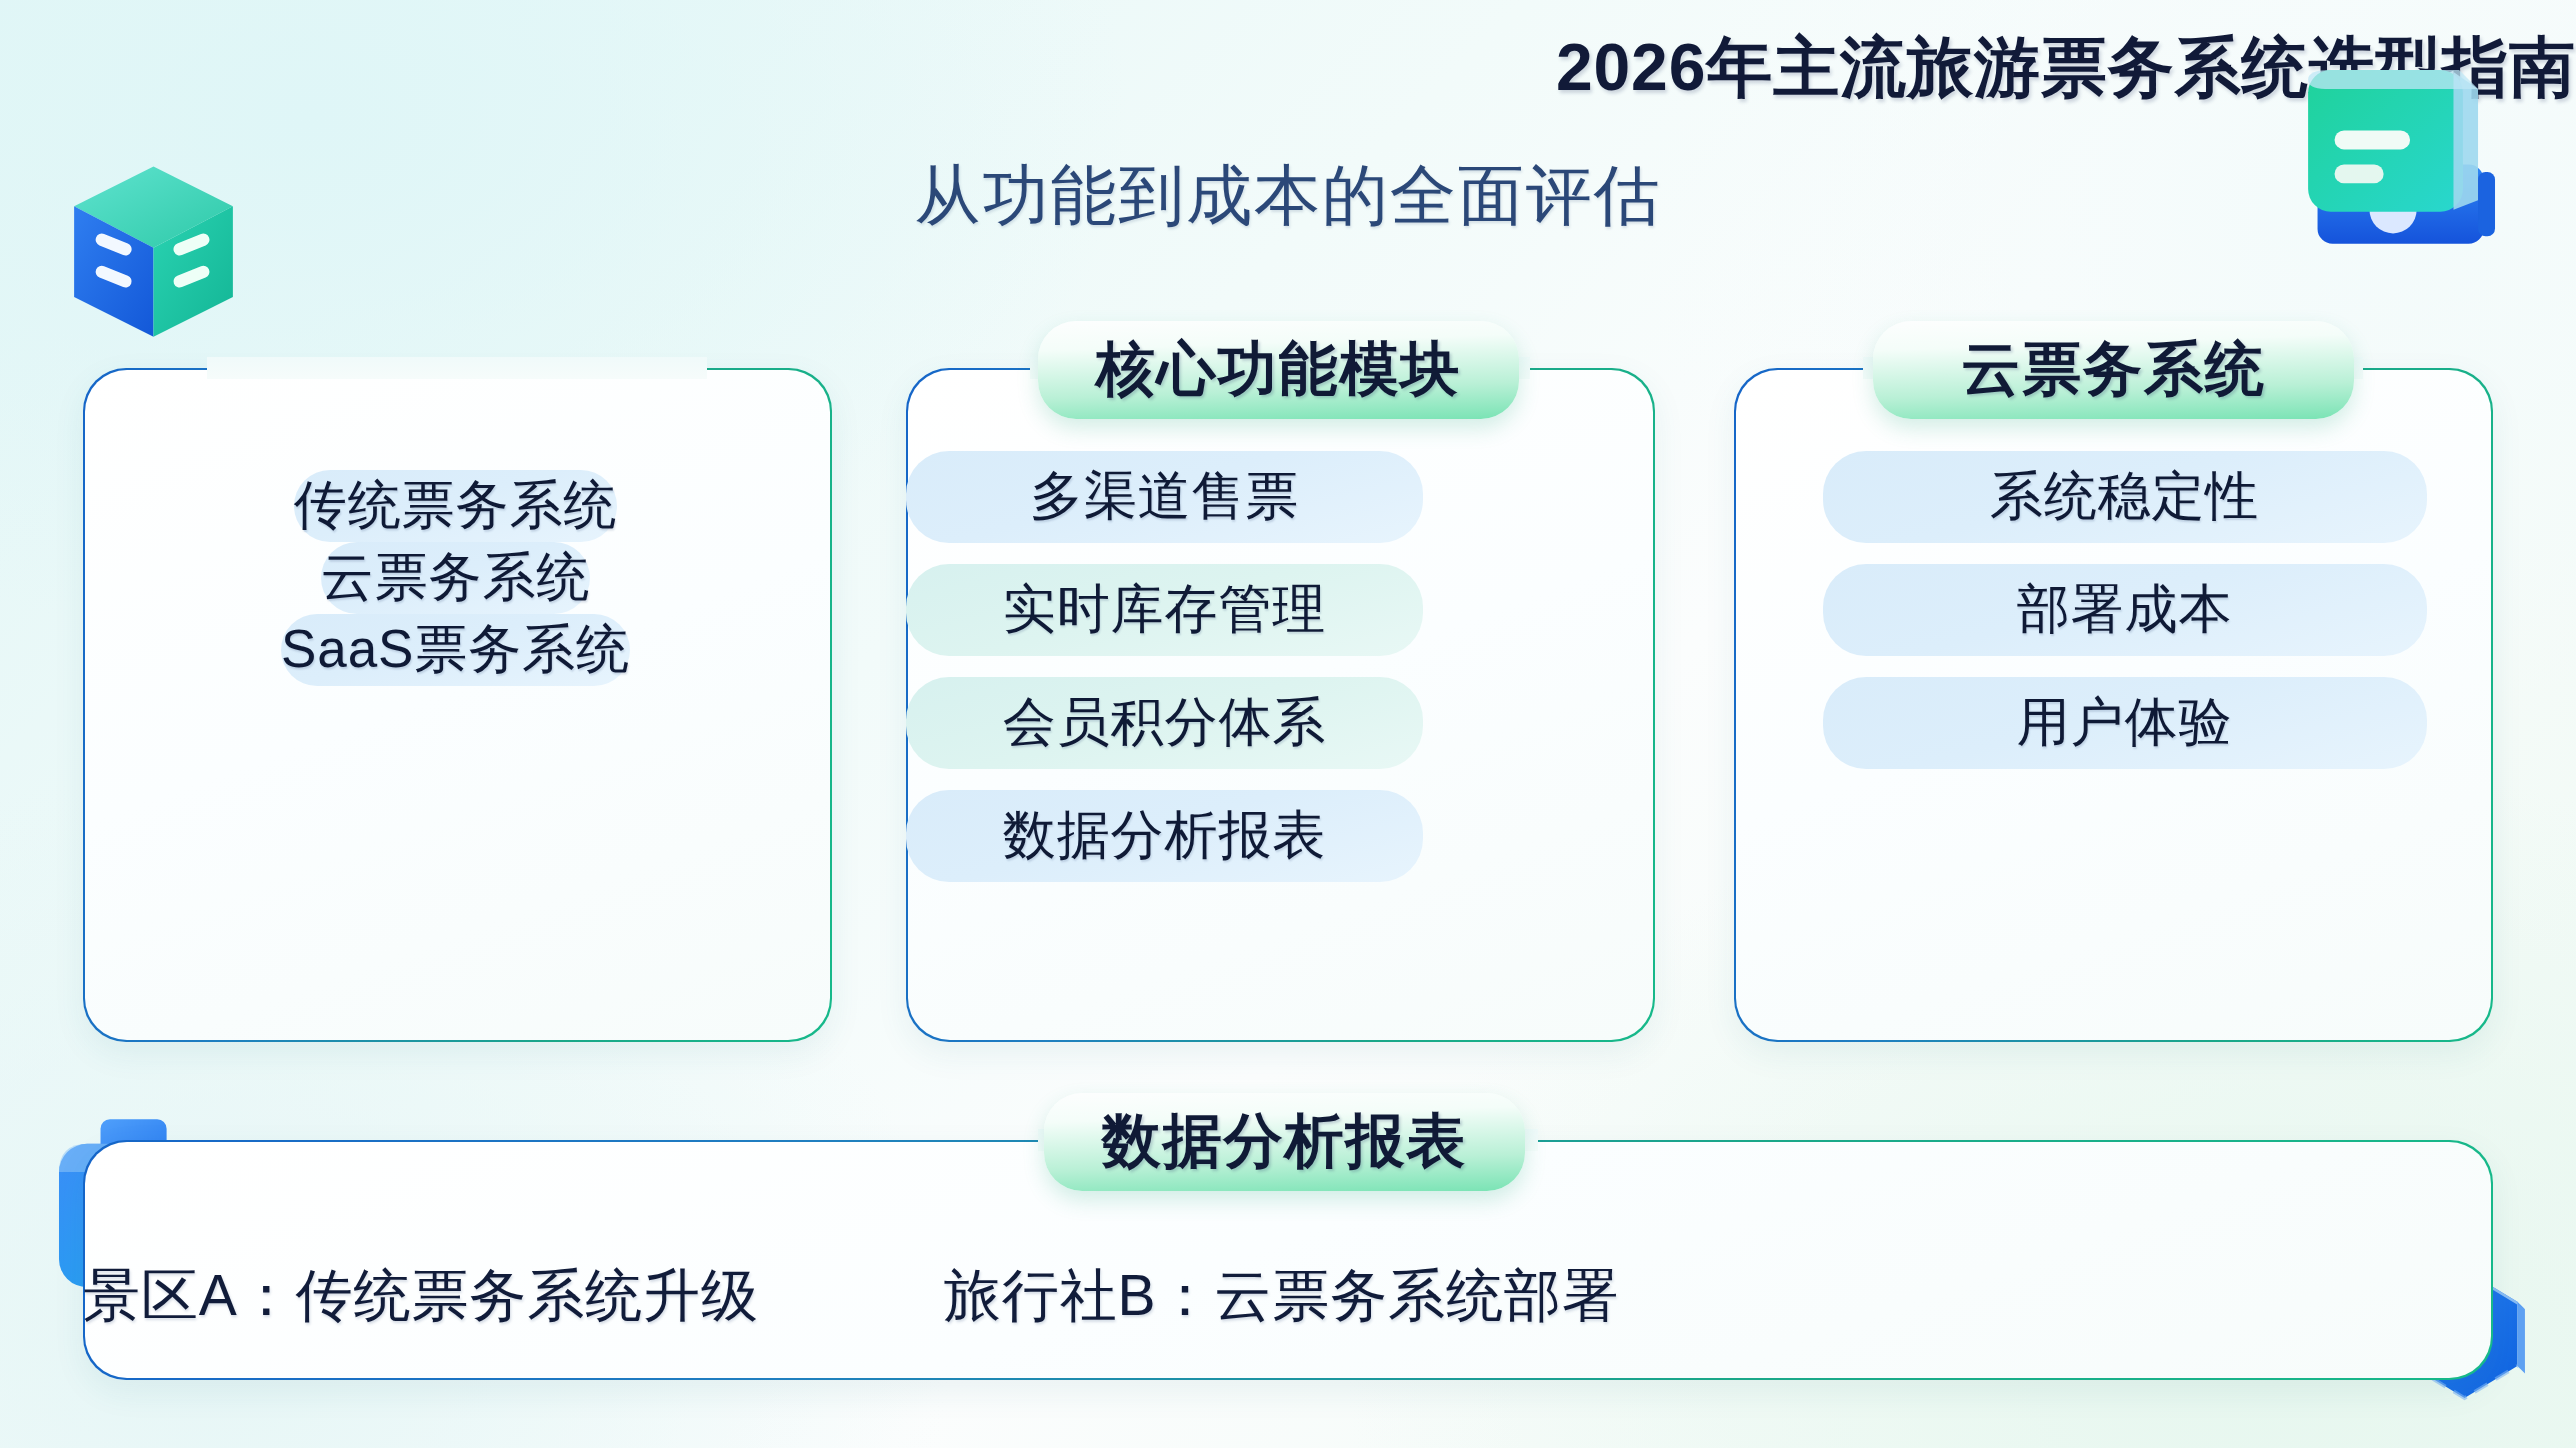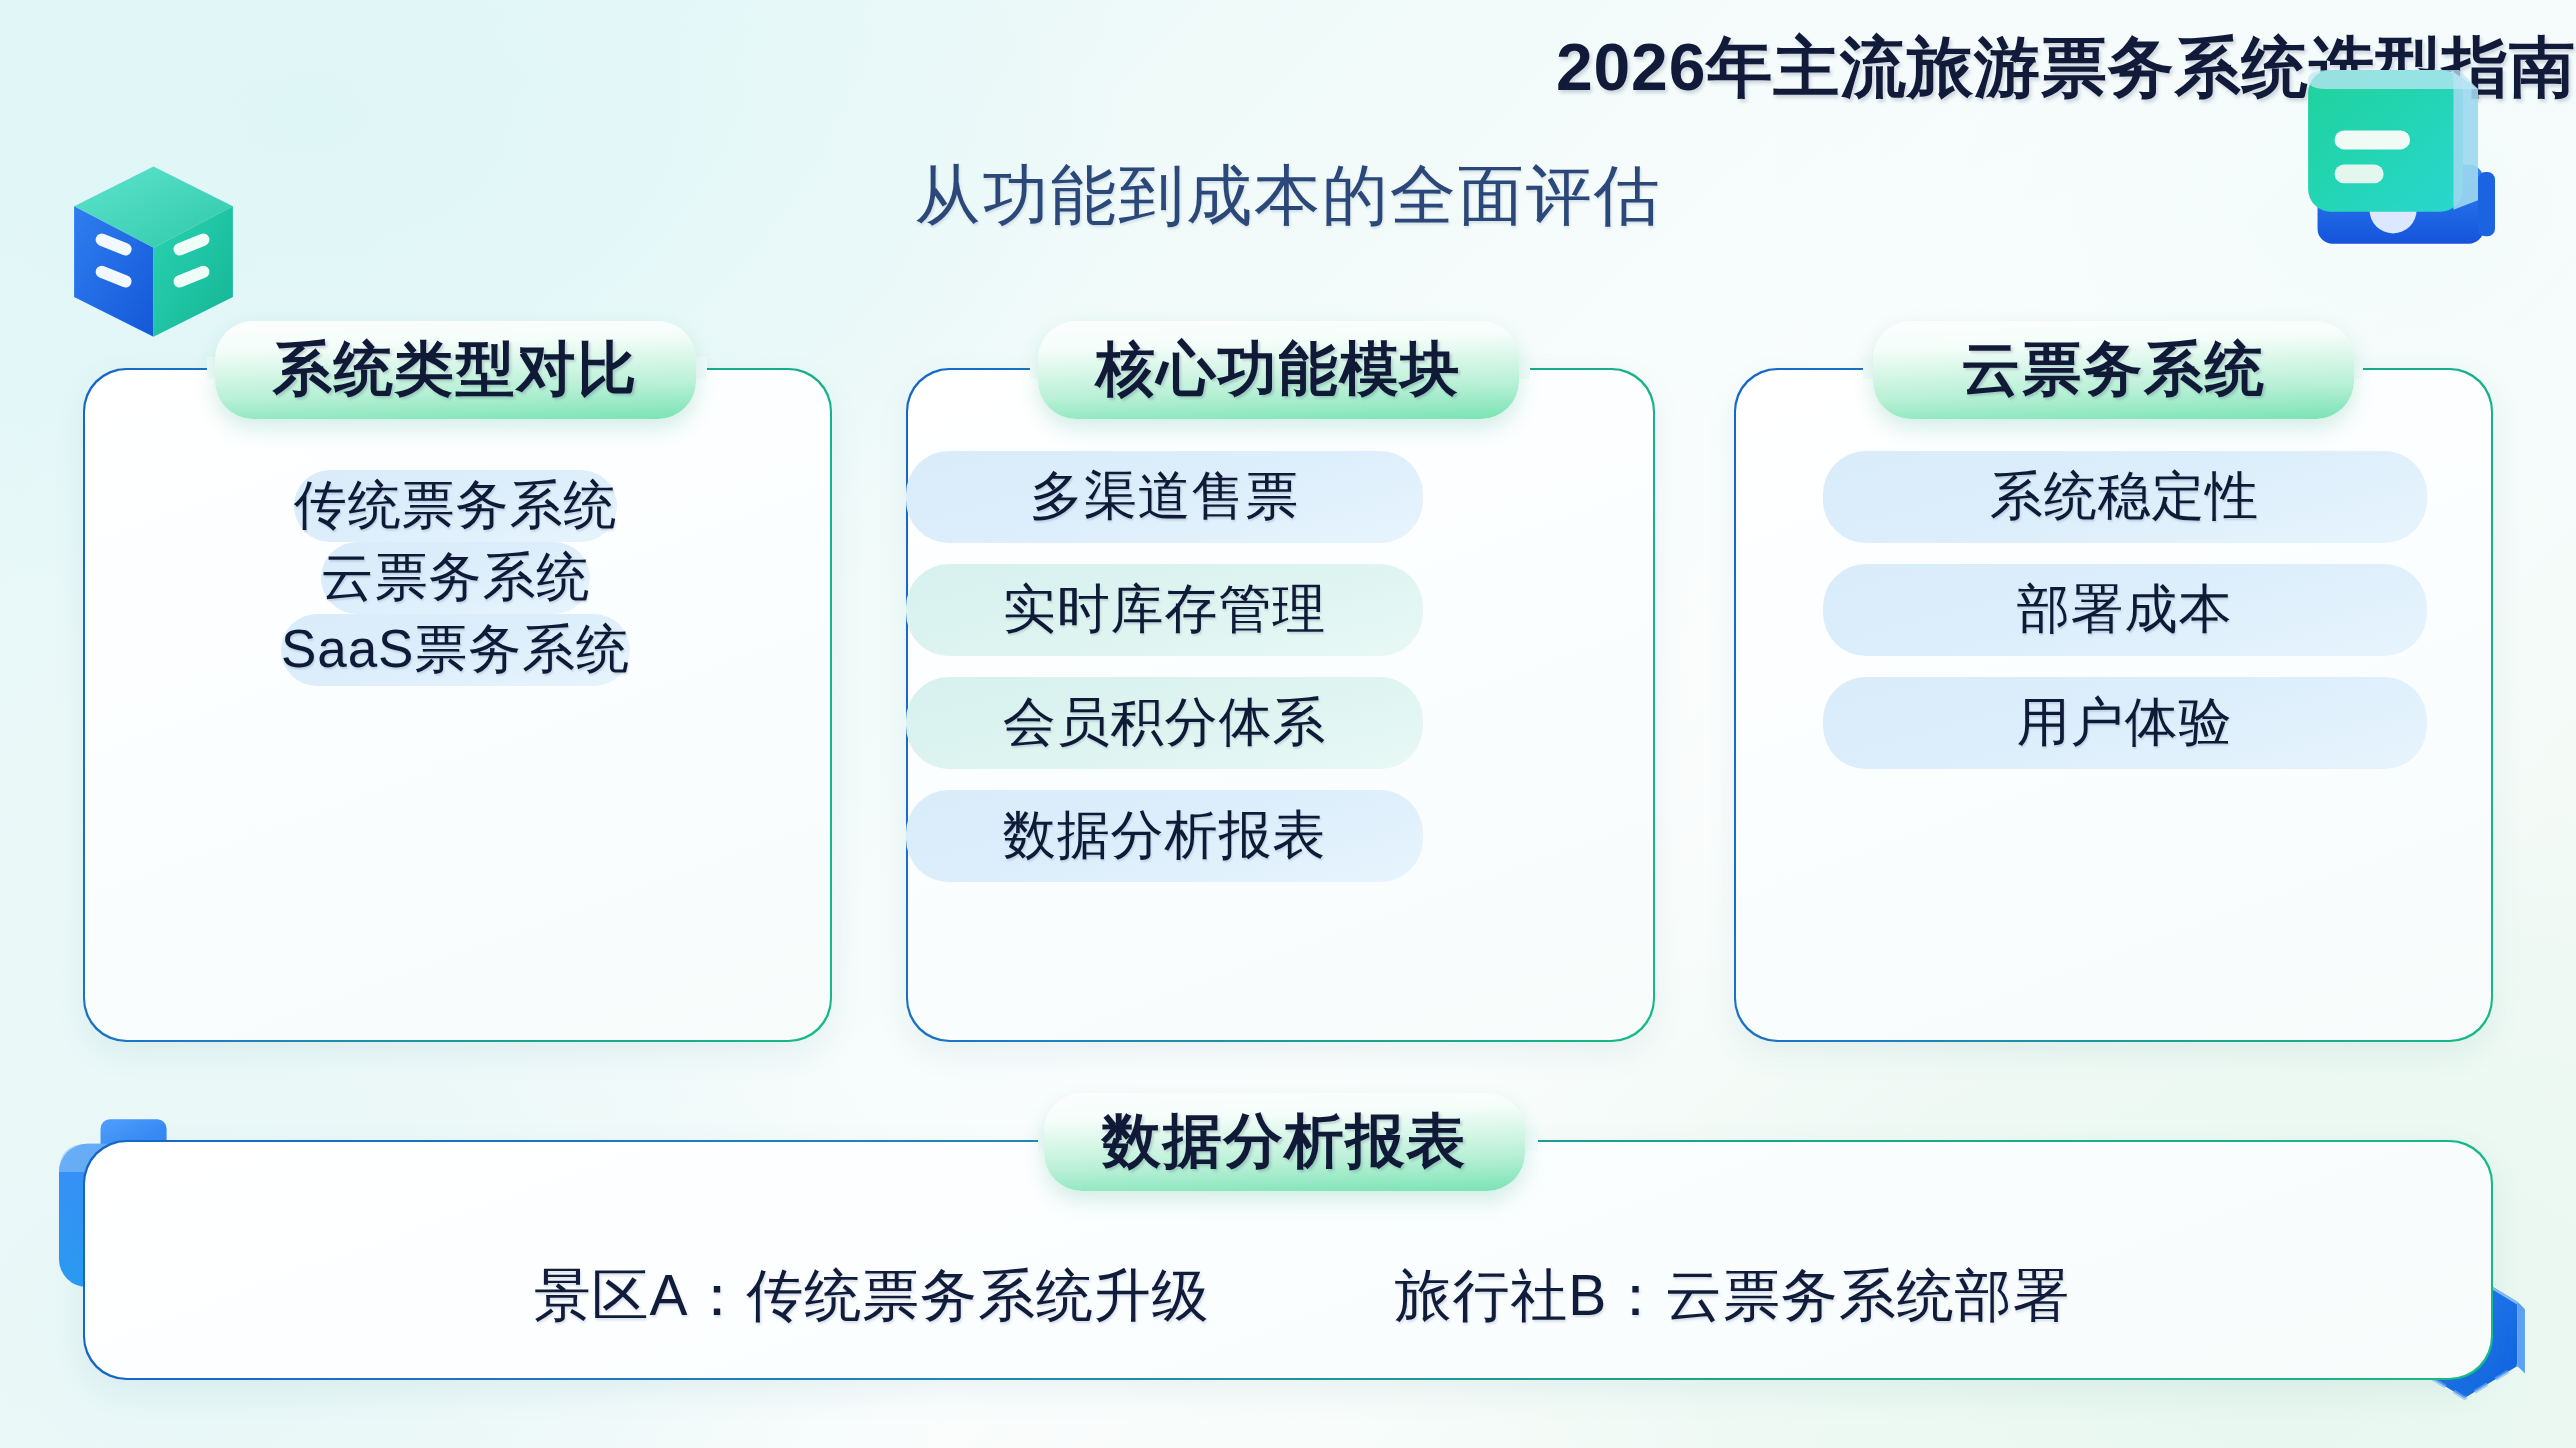--- a/index.html
+++ b/index.html
@@ -93,21 +93,21 @@
 
   #items2-wrap{position:absolute;left:906px;width:745px;top:451px;display:flex;flex-direction:column;align-items:flex-start;gap:21px;}
   #items2-wrap .item{width:517px;height:92px;}
 
   #items3-wrap{position:absolute;left:1734px;width:755px;top:451px;display:flex;flex-direction:column;align-items:center;gap:21px;margin-left:13px;}
   #items3-wrap .item{width:604px;height:92px;}
 
   
   #cases{
     position:absolute;left:83px;top:1244px;width:2406px;height:104px;
-    display:flex;align-items:center;justify-content:center;gap:185px;padding-left:16px;
+    display:flex;align-items:center;justify-content:flex-start;gap:185px;
   }
   .case{
     font-size:57px;font-weight:normal;color:#111c3a;letter-spacing:0.9px;
     white-space:nowrap;
     text-shadow:0.9px 1.9px 2.8px rgba(30,55,105,.18);
   }
 
   
   .deco{position:absolute;}
   #deco-cube{left:59px;top:159px;width:189px;height:189px;}
@@ -207,21 +207,20 @@
       <path d="M170 58 L178 66 L178 134 L170 126 Z" fill="#4f97f2" opacity=".9"></path>
       <path d="M58 126 L114 160 L170 126" fill="none" stroke="#7fb6f5" stroke-width="4" stroke-dasharray="16 10" opacity=".6"></path>
     </svg>
   </div>
 
   <div class="card" id="card1">
     <div class="card-inner">
       <div class="card-notch" style="width:500px;"></div>
     </div>
   </div>
-  <div class="pill" id="pill1">系统类型对比</div>
   <div id="items1-wrap">
     <div class="item blue">传统票务系统</div>
     <div class="item blue">云票务系统</div>
     <div class="item blue">SaaS票务系统</div>
   </div>
 
   <div class="card" id="card2">
     <div class="card-inner">
       <div class="card-notch" style="width:500px;"></div>
     </div>

